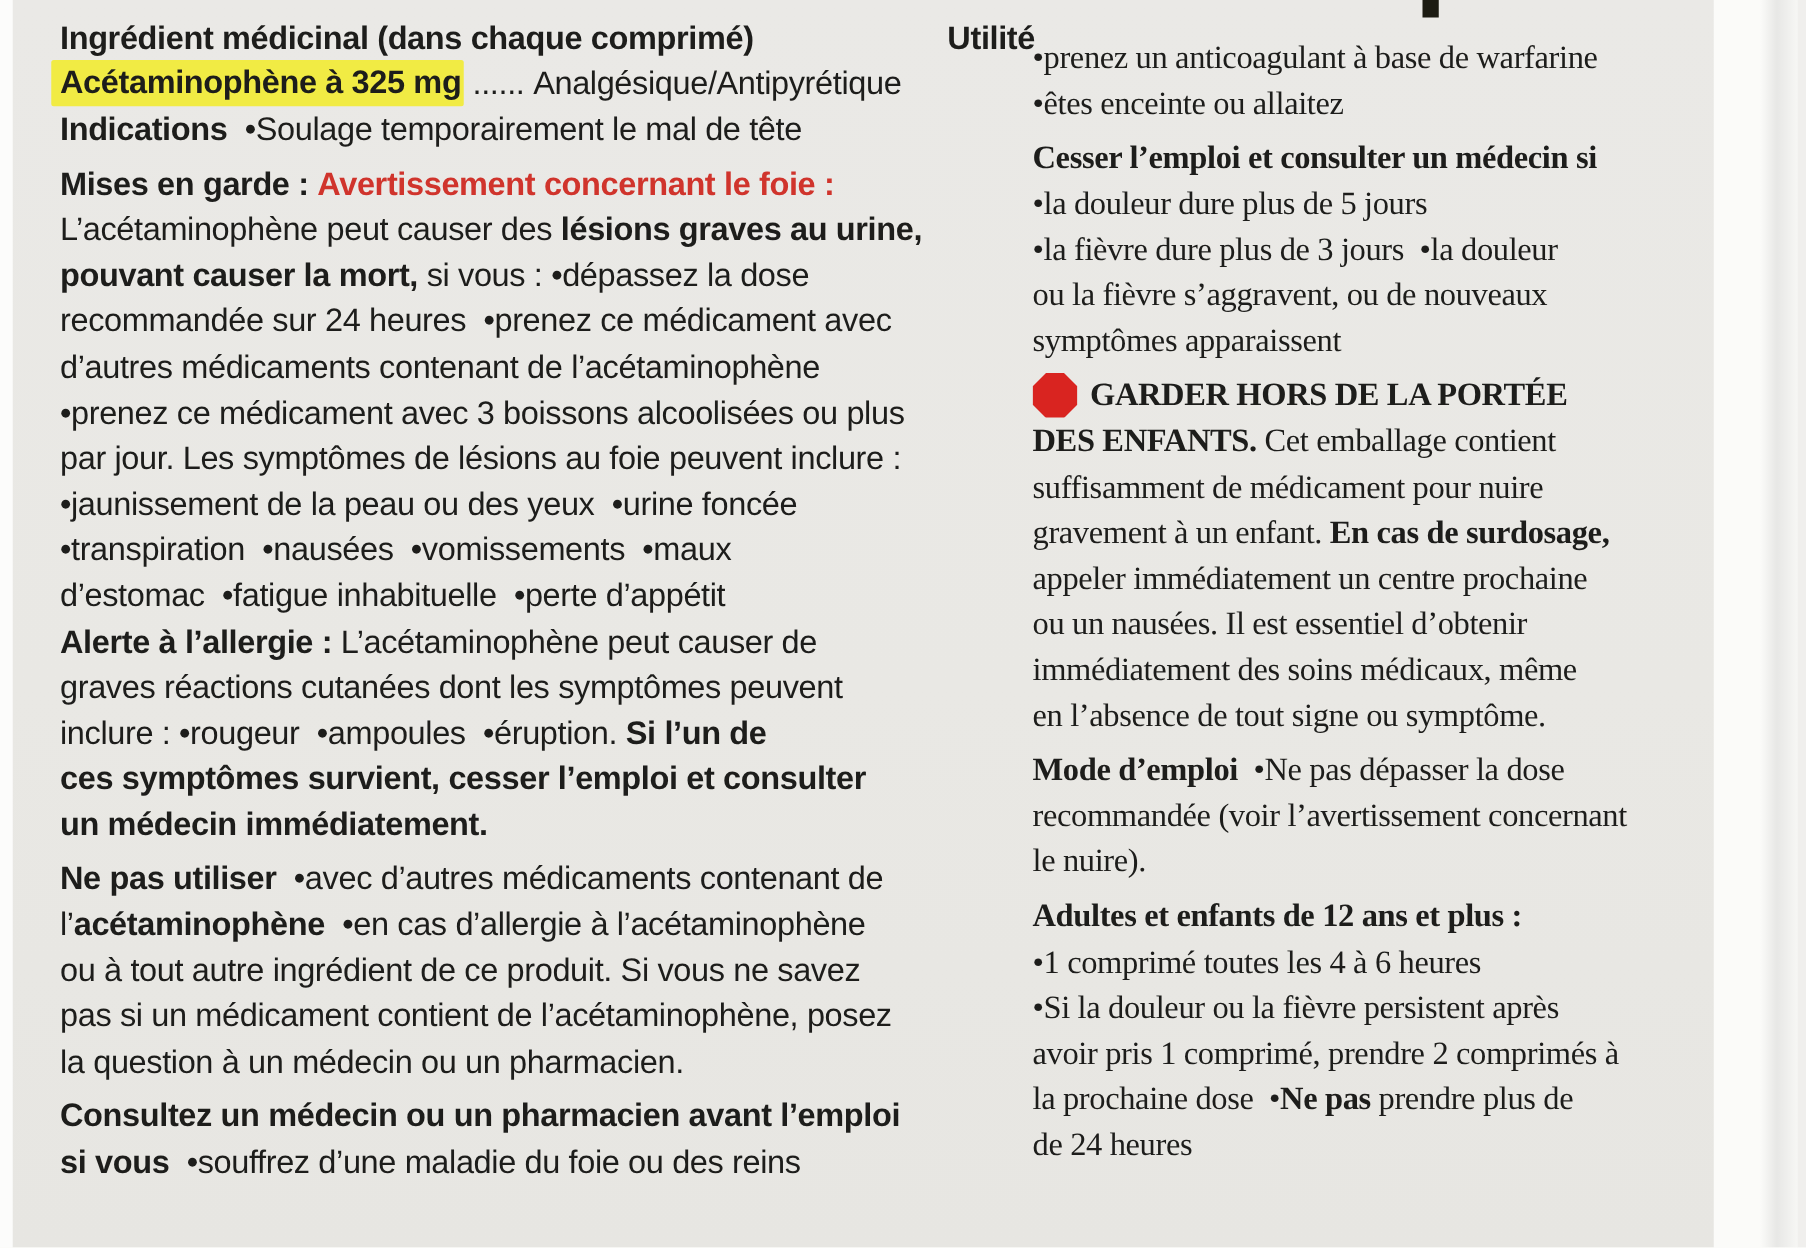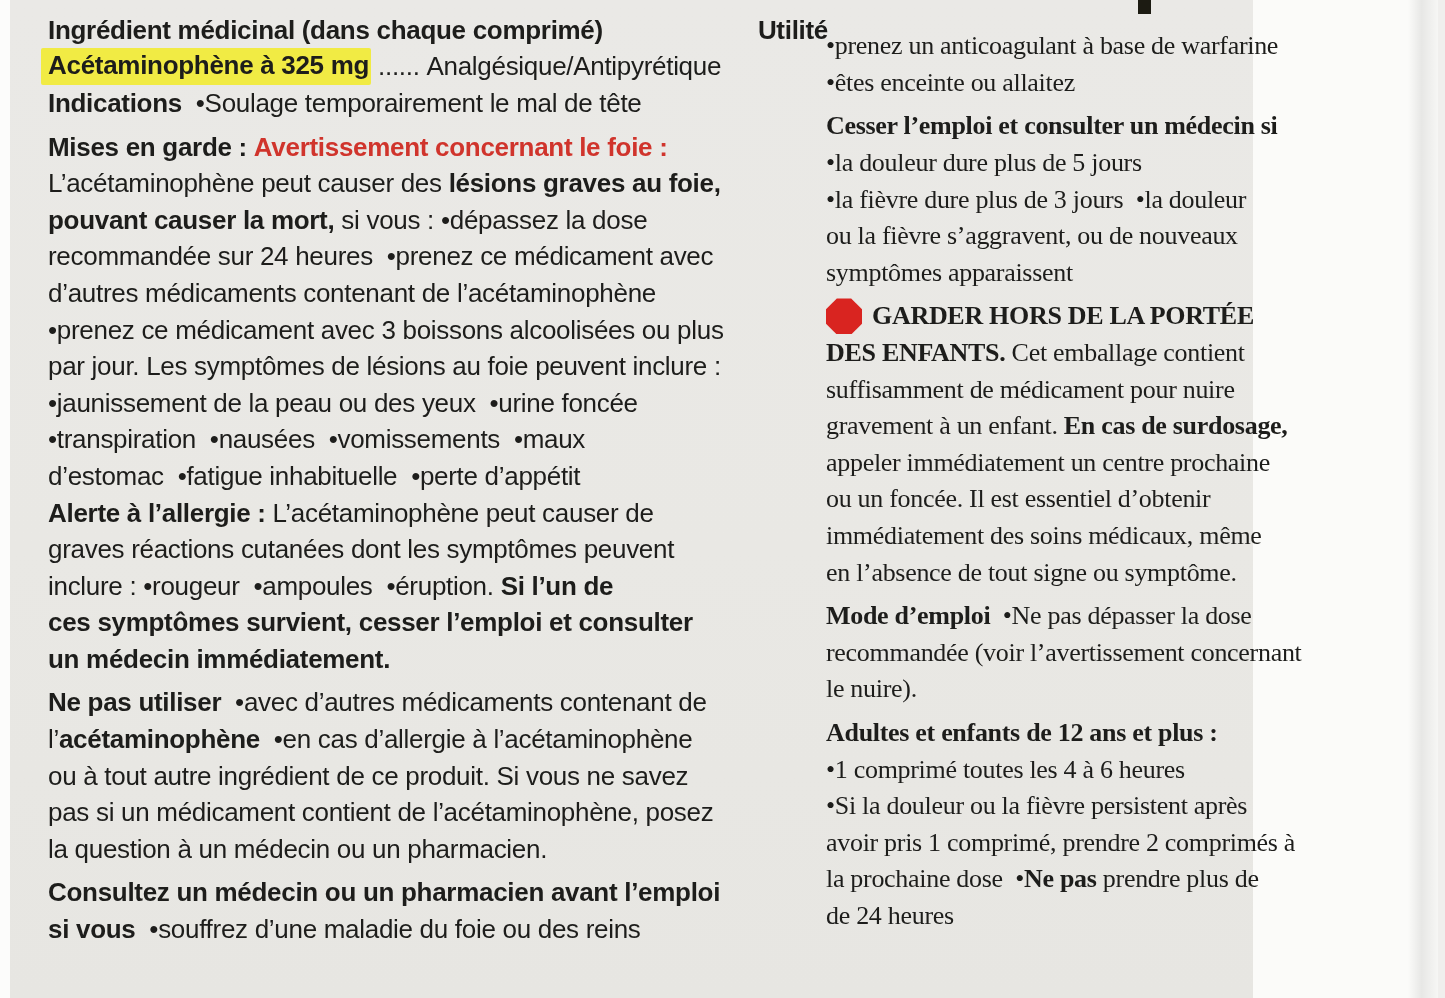--- a/index.html
+++ b/index.html
@@ -2,21 +2,21 @@
 <html><head>
 <meta charset="utf-8">
 <style>
   html,body{margin:0;padding:0;}
   body{
     width:1445px;height:998px;overflow:hidden;position:relative;
     background:#fbfbf9;
     font-family:"Liberation Sans","DejaVu Sans",sans-serif;
   }
   .panel{
-    position:absolute;left:10px;top:0;width:1243px;height:998px;
+    position:absolute;left:10px;top:0;width:1361px;height:998px;
     background:linear-gradient(180deg,#eae9e6 0%,#e9e8e4 55%,#e7e6e2 100%);
   }
   .reg-mark{
     position:absolute;left:1128px;top:0;width:13px;height:14px;
     background:#1c1b12;
   }
   .edge-shadow{
     position:absolute;left:1398px;top:0;width:30px;height:998px;
     background:linear-gradient(90deg,rgba(0,0,0,0) 0%,rgba(0,0,0,0.08) 45%,rgba(0,0,0,0.02) 100%);
   }
@@ -61,21 +61,21 @@
 <div class="panel">
   <div class="reg-mark"></div>
   <div class="col col-left">
       <div class="para">
         <div class="line"><span class="seg-b">Ingrédient médicinal (dans chaque comprimé)</span><span class="seg-b seg-right">Utilité</span></div>
         <div class="line"><span class="seg-hl">Acétaminophène à 325 mg</span><span class="seg-n"> ...... </span><span class="seg-n">Analgésique/Antipyrétique</span></div>
         <div class="line"><span class="seg-b">Indications</span><span class="seg-n">  •Soulage temporairement le mal de tête</span></div>
       </div>
       <div class="para">
         <div class="line"><span class="seg-b">Mises en garde : </span><span class="seg-rb">Avertissement concernant le foie :</span></div>
-        <div class="line"><span class="seg-n">L’acétaminophène peut causer des </span><span class="seg-b">lésions graves au foie,</span></div>
+        <div class="line"><span class="seg-n">L’acétaminophène peut causer des </span><span class="seg-b">lésions graves au urine,</span></div>
         <div class="line"><span class="seg-b">pouvant causer la mort,</span><span class="seg-n"> si vous : •dépassez la dose</span></div>
         <div class="line"><span class="seg-n">recommandée sur 24 heures  •prenez ce médicament avec</span></div>
         <div class="line"><span class="seg-n">d’autres médicaments contenant de l’acétaminophène</span></div>
         <div class="line"><span class="seg-n">•prenez ce médicament avec 3 boissons alcoolisées ou plus</span></div>
         <div class="line"><span class="seg-n">par jour. Les symptômes de lésions au foie peuvent inclure :</span></div>
         <div class="line"><span class="seg-n">•jaunissement de la peau ou des yeux  •urine foncée</span></div>
         <div class="line"><span class="seg-n">•transpiration  •nausées  •vomissements  •maux</span></div>
         <div class="line"><span class="seg-n">d’estomac  •fatigue inhabituelle  •perte d’appétit</span></div>
         <div class="line"><span class="seg-b">Alerte à l’allergie : </span><span class="seg-n">L’acétaminophène peut causer de</span></div>
         <div class="line"><span class="seg-n">graves réactions cutanées dont les symptômes peuvent</span></div>
@@ -106,21 +106,21 @@
         <div class="line"><span class="seg-n">•la fièvre dure plus de 3 jours  •la douleur</span></div>
         <div class="line"><span class="seg-n">ou la fièvre s’aggravent, ou de nouveaux</span></div>
         <div class="line"><span class="seg-n">symptômes apparaissent</span></div>
       </div>
       <div class="para">
         <div class="line"><span class="stop-icon"></span><span class="seg-b">GARDER HORS DE LA PORTÉE</span></div>
         <div class="line"><span class="seg-b">DES ENFANTS. </span><span class="seg-n">Cet emballage contient</span></div>
         <div class="line"><span class="seg-n">suffisamment de médicament pour nuire</span></div>
         <div class="line"><span class="seg-n">gravement à un enfant. </span><span class="seg-b">En cas de surdosage,</span></div>
         <div class="line"><span class="seg-n">appeler immédiatement un centre prochaine</span></div>
-        <div class="line"><span class="seg-n">ou un foncée. Il est essentiel d’obtenir</span></div>
+        <div class="line"><span class="seg-n">ou un nausées. Il est essentiel d’obtenir</span></div>
         <div class="line"><span class="seg-n">immédiatement des soins médicaux, même</span></div>
         <div class="line"><span class="seg-n">en l’absence de tout signe ou symptôme.</span></div>
       </div>
       <div class="para">
         <div class="line"><span class="seg-b">Mode d’emploi</span><span class="seg-n">  •Ne pas dépasser la dose</span></div>
         <div class="line"><span class="seg-n">recommandée (voir l’avertissement concernant</span></div>
         <div class="line"><span class="seg-n">le nuire).</span></div>
       </div>
       <div class="para">
         <div class="line"><span class="seg-b">Adultes et enfants de 12 ans et plus :</span></div>

